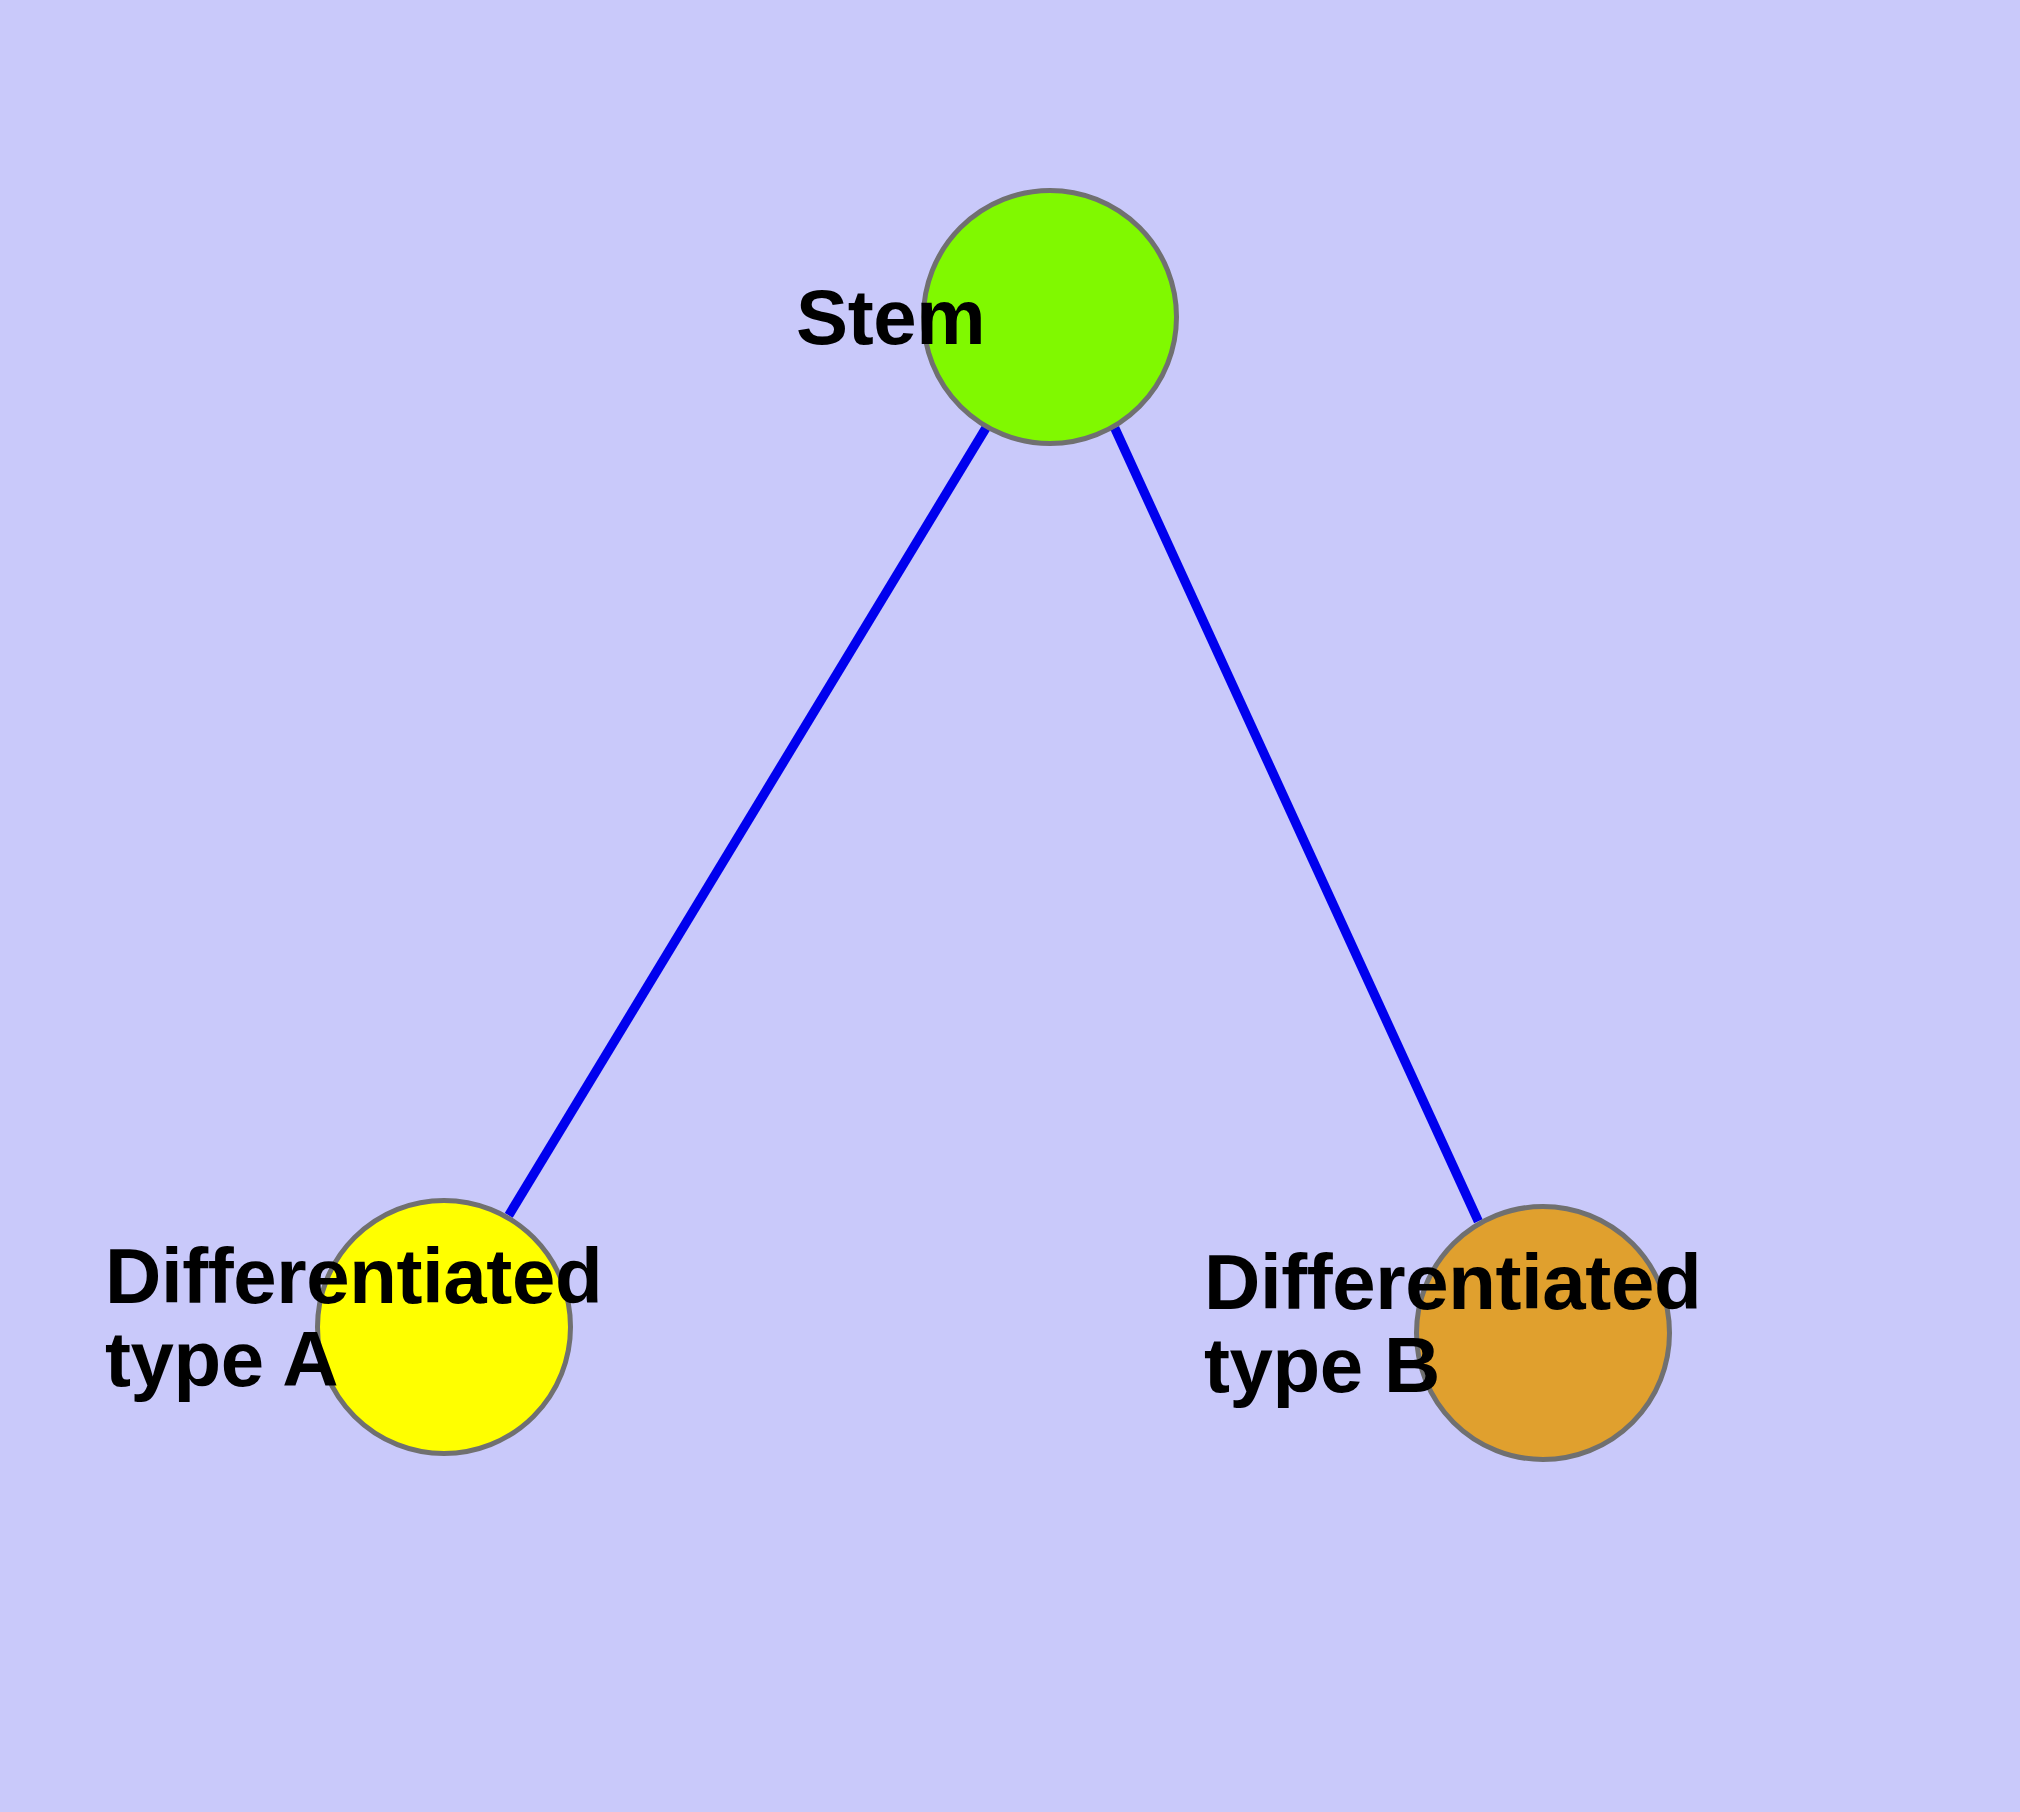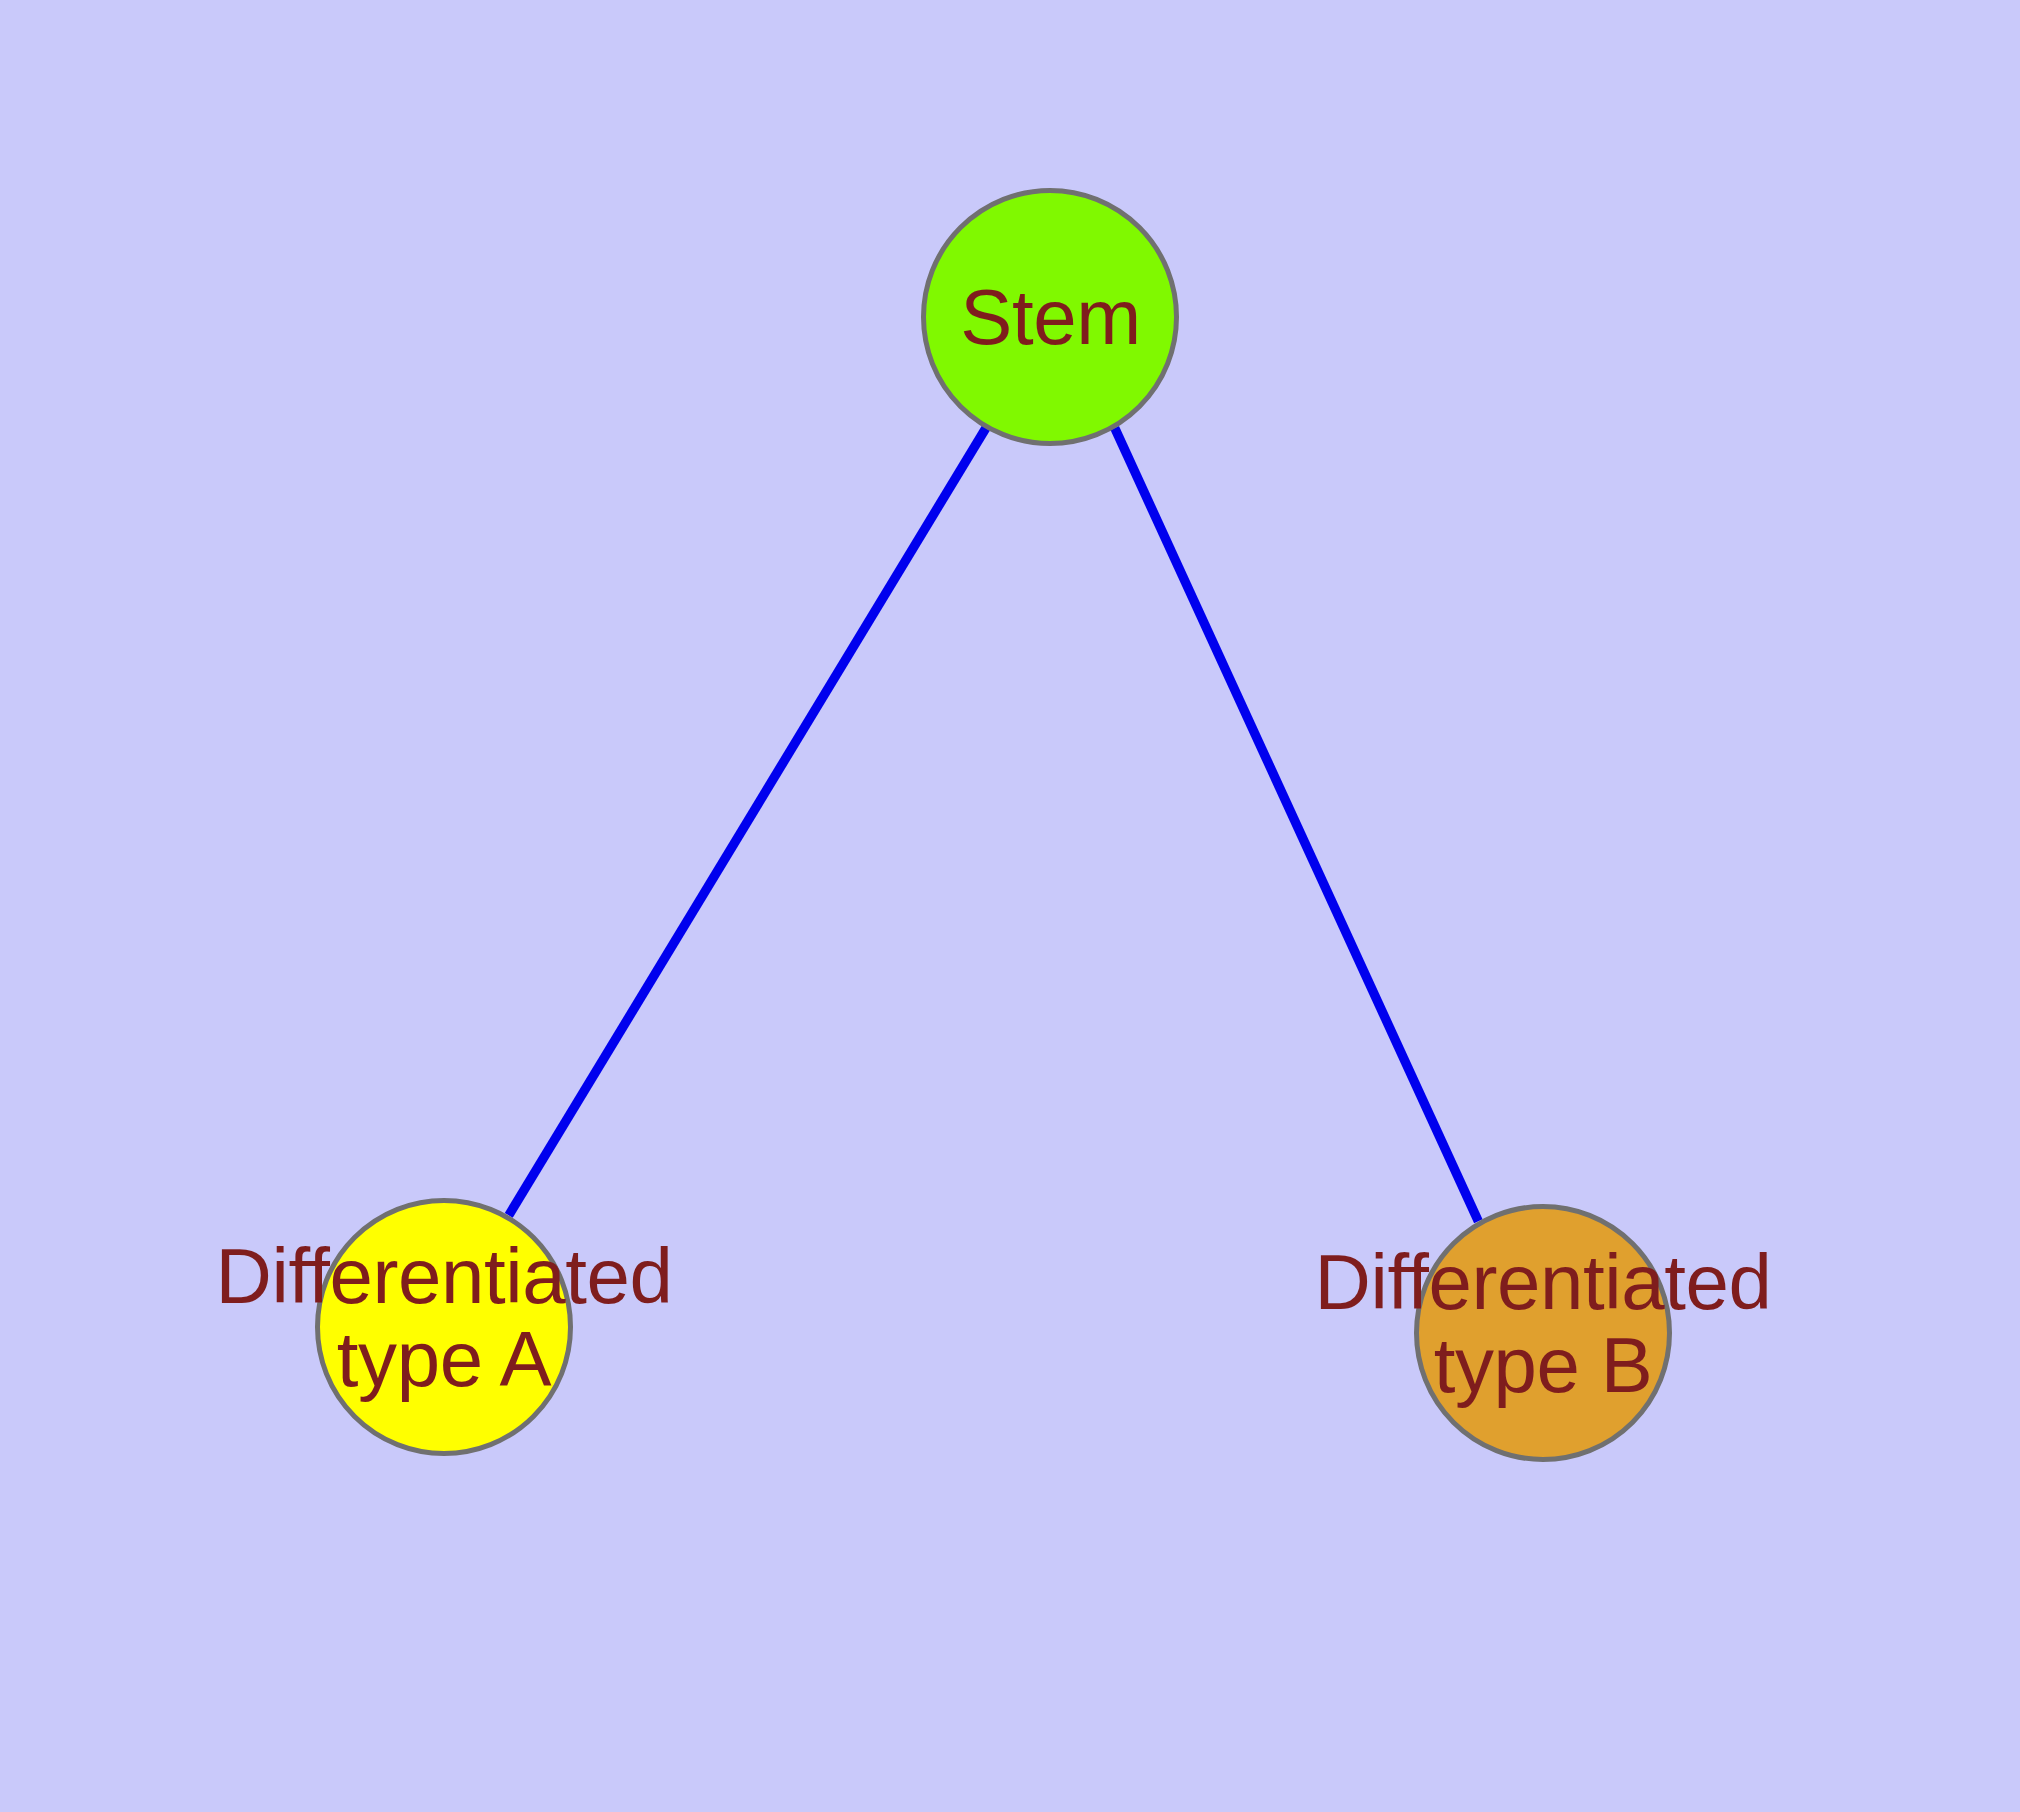--- a/index.html
+++ b/index.html
@@ -27,24 +27,23 @@
     height: 1812px;
   }
   .node {
     position: absolute;
     border-radius: 50%;
     box-sizing: border-box;
     display: block;
   }
   .node-label {
     position: absolute;
-    color: #7f1d1d;
+    color: #000000;
     font-family: "Liberation Sans", sans-serif;
-    font-weight: normal;
-    text-align: center;
+    font-weight: bold;
     line-height: 1.06;
     white-space: pre;
     letter-spacing: -0.4px;
     pointer-events: none;
   }
 </style>
 </head>
 <body>
 
 <div id="graph-canvas">

